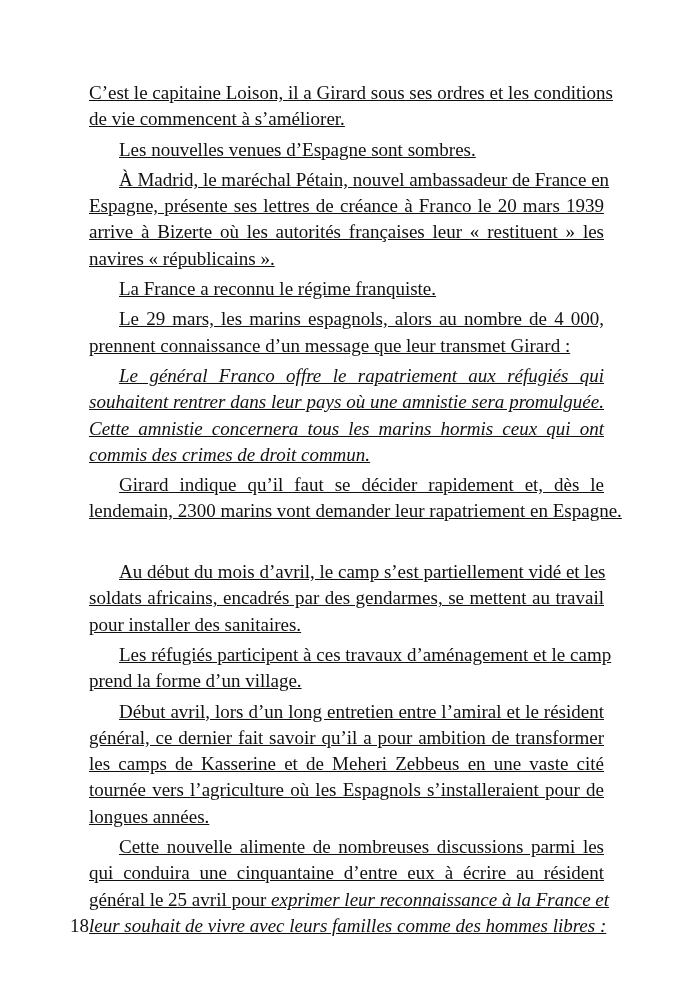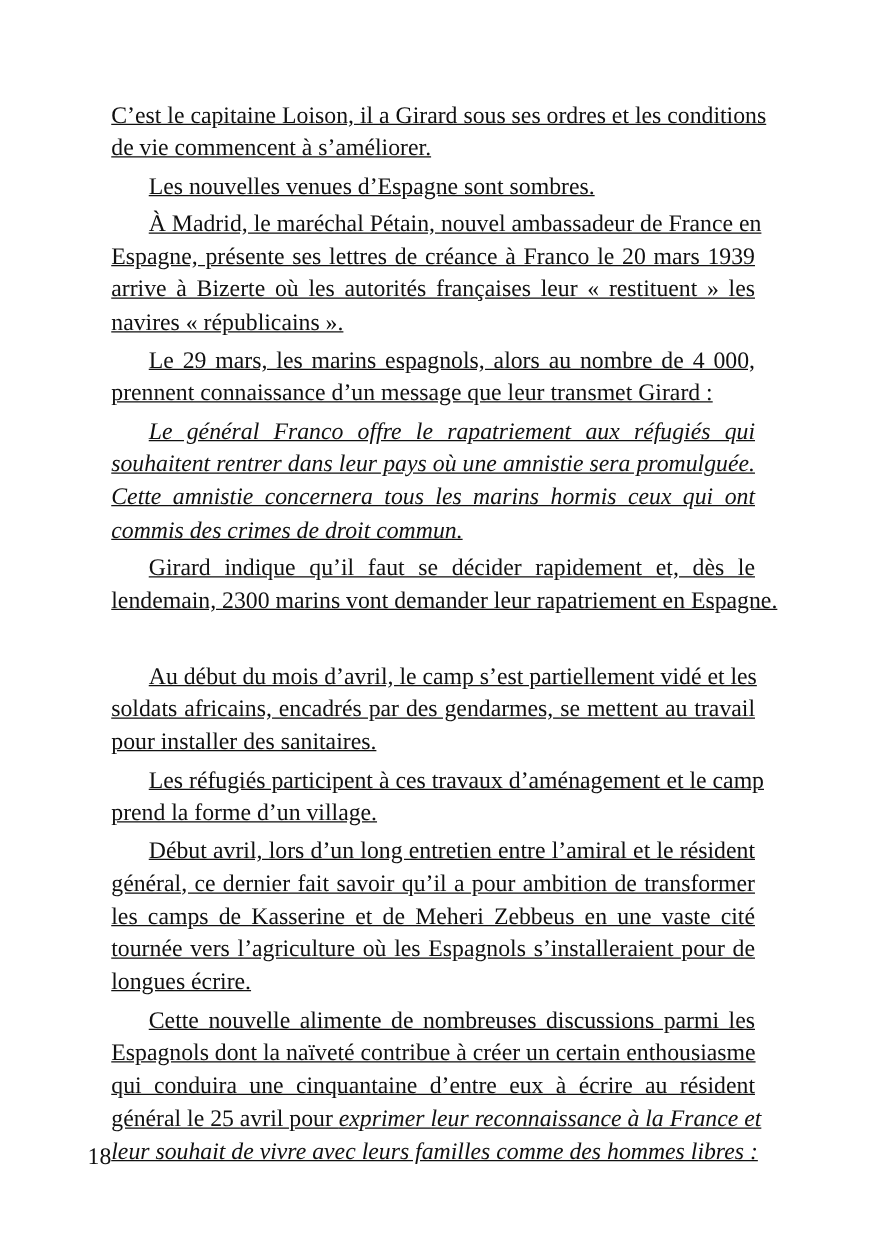--- a/index.html
+++ b/index.html
@@ -42,20 +42,23 @@
     <span class="line last" style="padding-left:30px">Les nouvelles venues d’Espagne sont sombres.</span>
   </div>
 
   <div class="p">
     <span class="line" style="padding-left:30px">À Madrid, le maréchal Pétain, nouvel ambassadeur de France en</span>
     <span class="line">Espagne, présente ses lettres de créance à Franco le 20 mars 1939</span>
     <span class="line">arrive à Bizerte où les autorités françaises leur « restituent » les</span>
     <span class="line last">navires « républicains ».</span>
   </div>
 
+  <div class="p">
+    <span class="line last" style="padding-left:30px">La France a reconnu le régime franquiste.</span>
+  </div>
 
   <div class="p">
     <span class="line" style="padding-left:30px">Le 29 mars, les marins espagnols, alors au nombre de 4 000,</span>
     <span class="line last">prennent connaissance d’un message que leur transmet Girard :</span>
   </div>
 
   <div class="p it">
     <span class="line" style="padding-left:30px">Le général Franco offre le rapatriement aux réfugiés qui</span>
     <span class="line">souhaitent rentrer dans leur pays où une amnistie sera promulguée.</span>
     <span class="line">Cette amnistie concernera tous les marins hormis ceux qui ont</span>
@@ -78,26 +81,25 @@
   <div class="p">
     <span class="line" style="padding-left:30px">Les réfugiés participent à ces travaux d’aménagement et le camp</span>
     <span class="line last">prend la forme d’un village.</span>
   </div>
 
   <div class="p">
     <span class="line" style="padding-left:30px">Début avril, lors d’un long entretien entre l’amiral et le résident</span>
     <span class="line">général, ce dernier fait savoir qu’il a pour ambition de transformer</span>
     <span class="line">les camps de Kasserine et de Meheri Zebbeus en une vaste cité</span>
     <span class="line">tournée vers l’agriculture où les Espagnols s’installeraient pour de</span>
-    <span class="line last">longues écrire.</span>
+    <span class="line last">longues années.</span>
   </div>
 
   <div class="p">
     <span class="line" style="padding-left:30px">Cette nouvelle alimente de nombreuses discussions parmi les</span>
-    <span class="line">Espagnols dont la naïveté contribue à créer un certain enthousiasme</span>
     <span class="line">qui conduira une cinquantaine d’entre eux à écrire au résident</span>
     <span class="line"><span>général le 25 avril pour </span><span class="it">exprimer leur reconnaissance à la France et</span></span>
     <span class="line last it">leur souhait de vivre avec leurs familles comme des hommes libres :</span>
   </div>
 
 </div>
 
 <div class="pagenum">18</div>
 
 </body></html>

